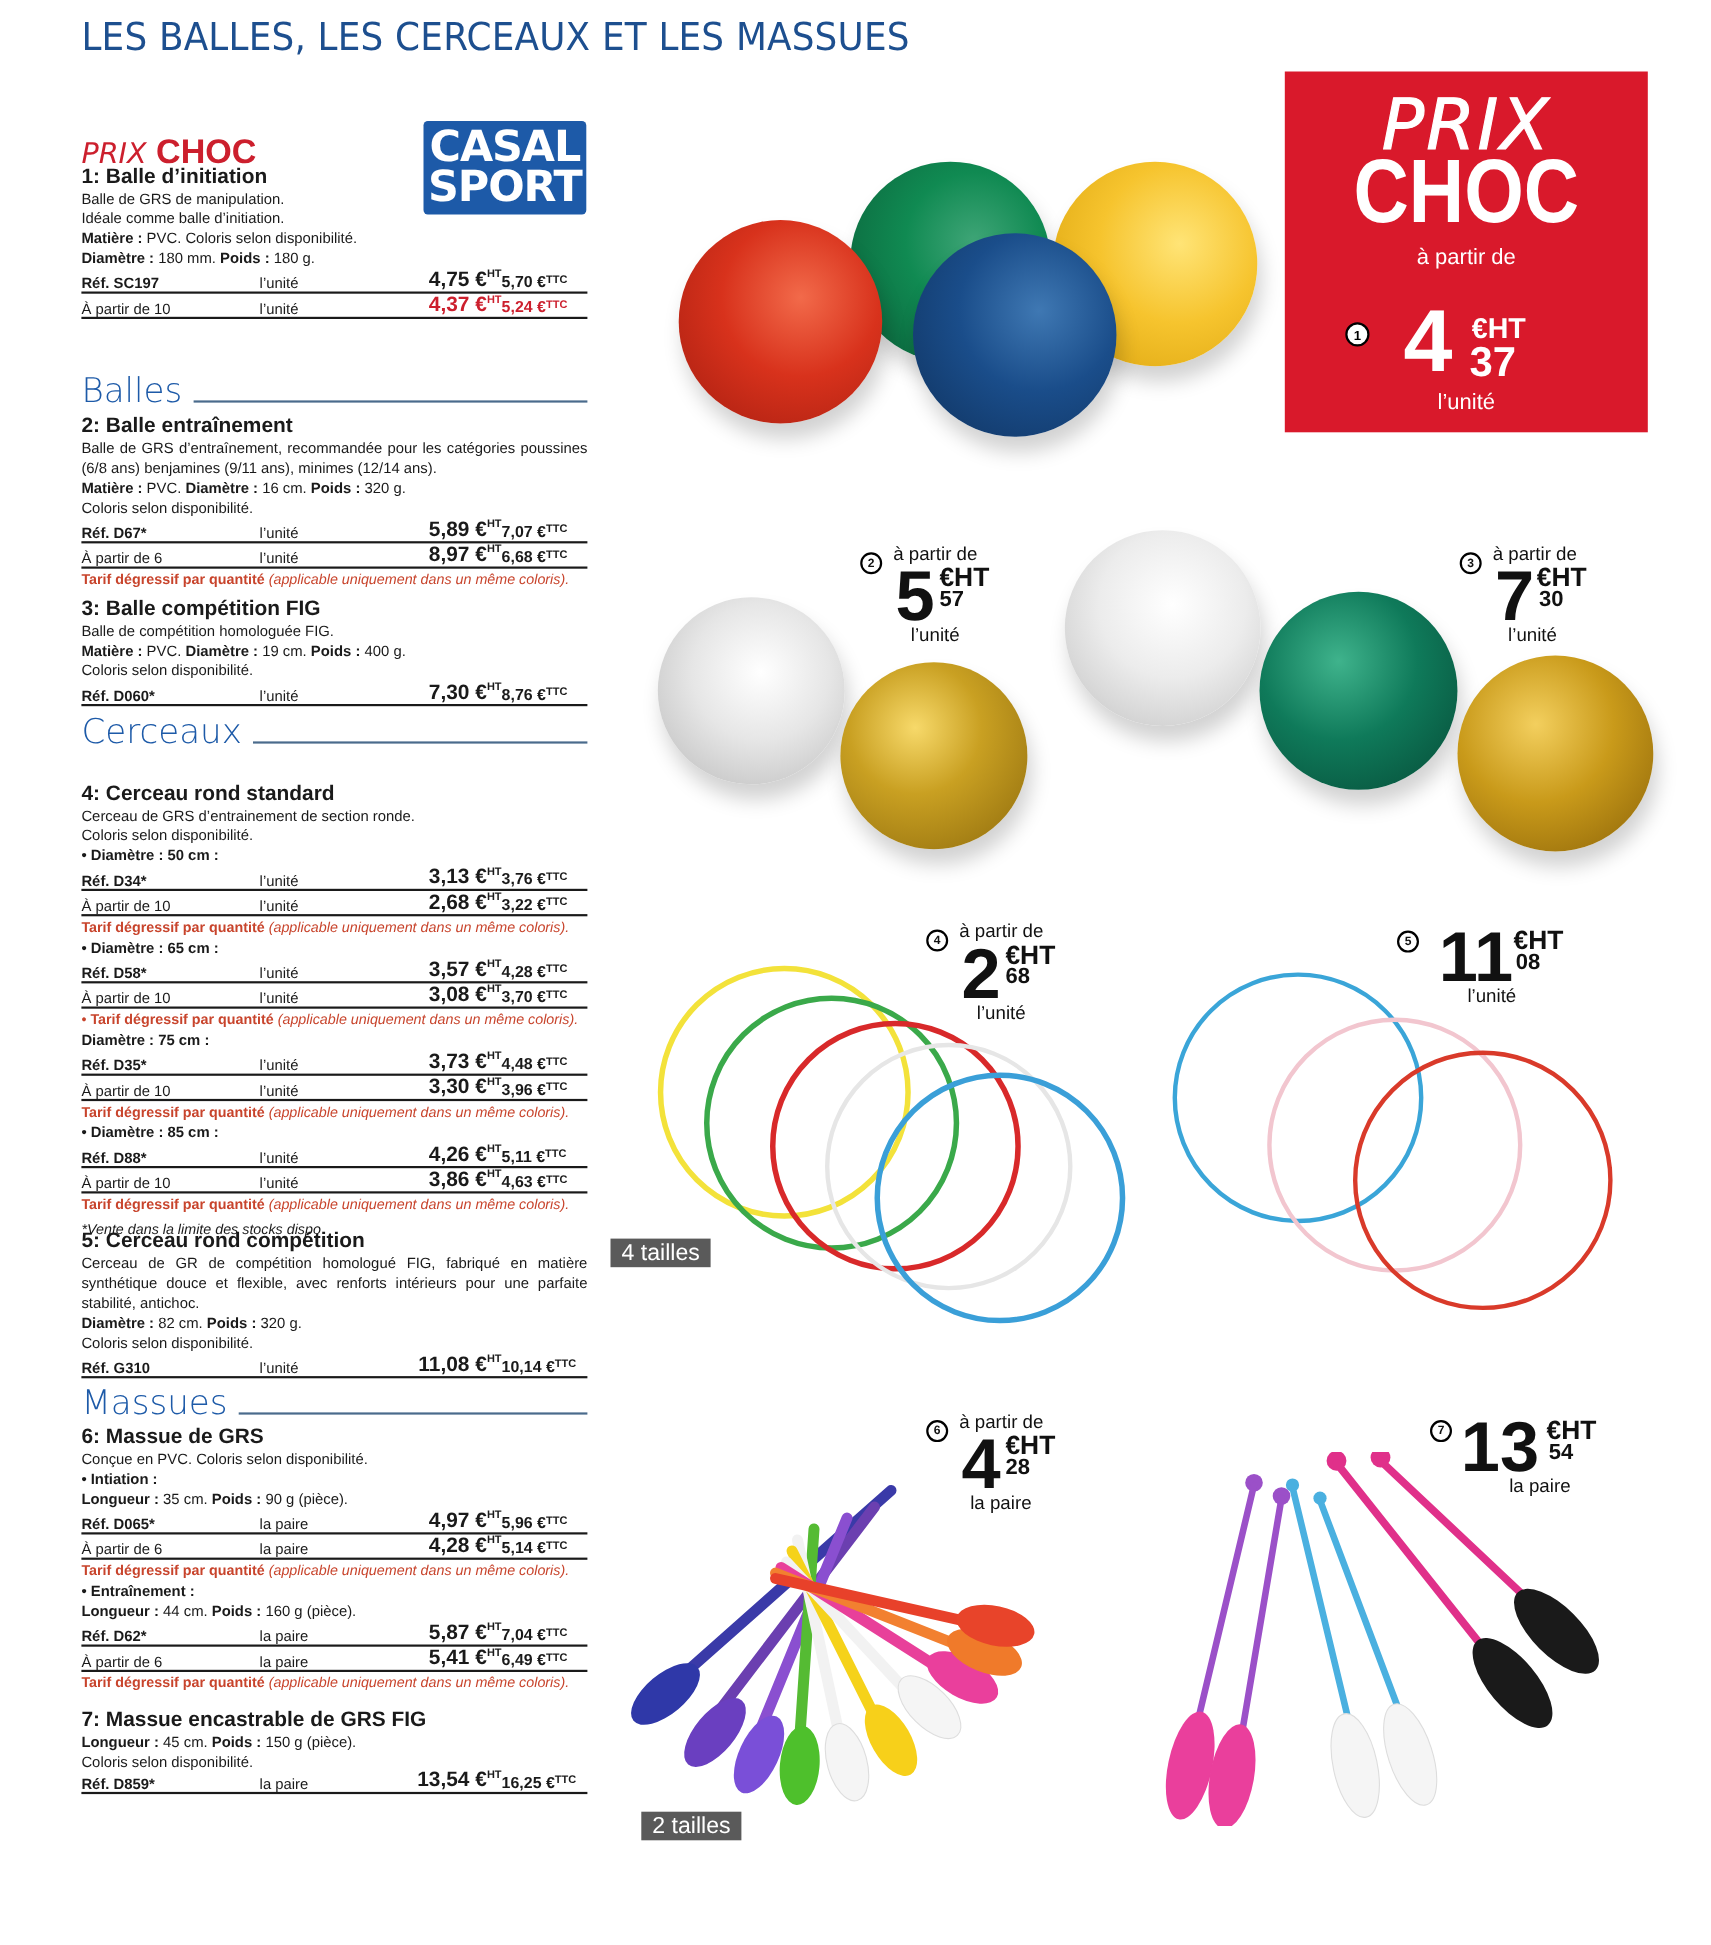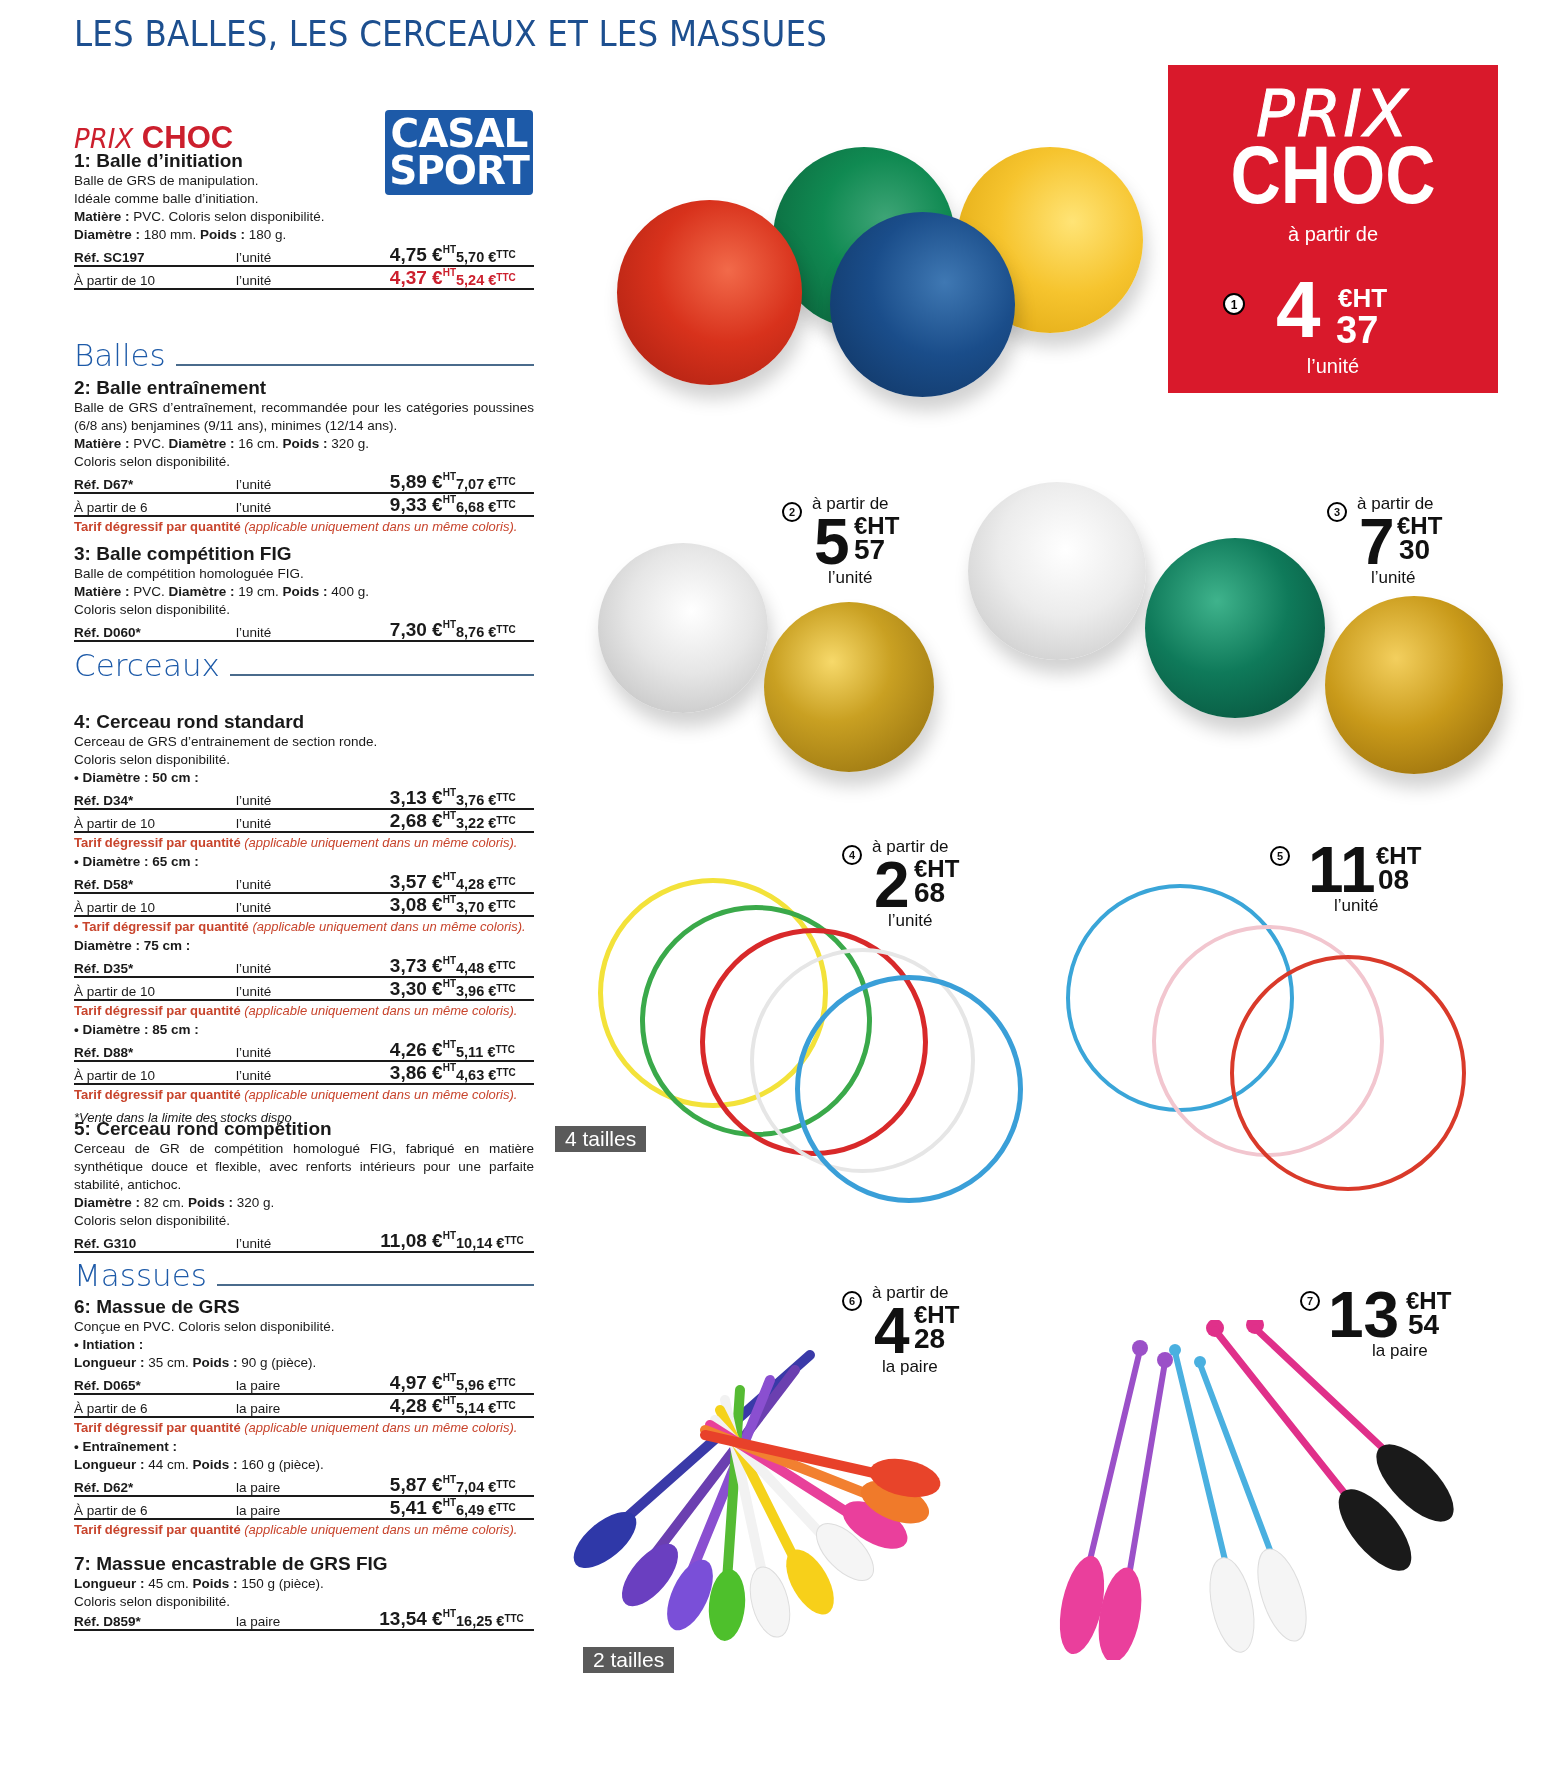--- a/index.html
+++ b/index.html
@@ -46,21 +46,21 @@
   .red-box .eur { position: absolute; left: 170px; top: 218px; font-size: 26px; font-weight: bold; }
   .red-box .cents { position: absolute; left: 168px; top: 244px; font-size: 38px; font-weight: bold; }
   .red-box .lunite { position: absolute; left: 0; right: 0; top: 290px; font-size: 20px; }
 
   .ball { position: absolute; border-radius: 50%; box-shadow: 4px 14px 18px rgba(0,0,0,0.18); }
   .price-tag { position: absolute; color: #111; }
   .price-tag .num { position: absolute; width: 20px; height: 20px; border: 2px solid #000; border-radius: 50%; font-size: 11px; font-weight: bold; text-align: center; line-height: 17px; background: #fff; }
   .price-tag .ap { position: absolute; font-size: 17px; white-space: nowrap; }
   .price-tag .big { position: absolute; font-size: 64px; font-weight: bold; line-height: 64px; }
   .price-tag .eur { position: absolute; font-size: 24px; font-weight: bold; white-space: nowrap; }
-  .price-tag .cents { position: absolute; font-size: 28px; font-weight: bold; }
+  .price-tag .cents { position: absolute; font-size: 20px; font-weight: bold; }
   .price-tag .lu { position: absolute; font-size: 17px; white-space: nowrap; }
 
   .tag-badge { position: absolute; background: #5a5a5a; color: #fff; font-size: 21px; padding: 1px 10px; }
   .hoop { position: absolute; border-radius: 50%; border-style: solid; background: transparent; }
 </style>
 </head>
 <body>
 
 <div class="page-title">LES BALLES, LES CERCEAUX ET LES MASSUES</div>
 
@@ -105,21 +105,21 @@
   <div class="desc">Coloris selon disponibilité.</div>
   <div class="row">
     <span class="ref b">Réf. D67*</span>
     <span class="unit">l’unité</span>
     <span class="ht"><span>5,89 €</span><sup>HT</sup></span>
     <span class="ttc"><span>7,07 €</span><sup>TTC</sup></span>
   </div>
   <div class="row">
     <span class="ref">À partir de 6</span>
     <span class="unit">l’unité</span>
-    <span class="ht"><span>9,33 €</span><sup>HT</sup></span>
+    <span class="ht"><span>8,97 €</span><sup>HT</sup></span>
     <span class="ttc"><span>6,68 €</span><sup>TTC</sup></span>
   </div>
   <div class="tarif"><b>Tarif dégressif par quantité</b> <i>(applicable uniquement dans un même coloris).</i></div>
 </div>
 
 <div class="block" style="top:543px;">
   <div class="prod-title">3: Balle compétition FIG</div>
   <div class="desc">Balle de compétition homologuée FIG.</div>
   <div class="desc"><b>Matière :</b><span> PVC. </span><b>Diamètre :</b><span> 19 cm. </span><b>Poids :</b><span> 400 g.</span></div>
   <div class="desc">Coloris selon disponibilité.</div>

